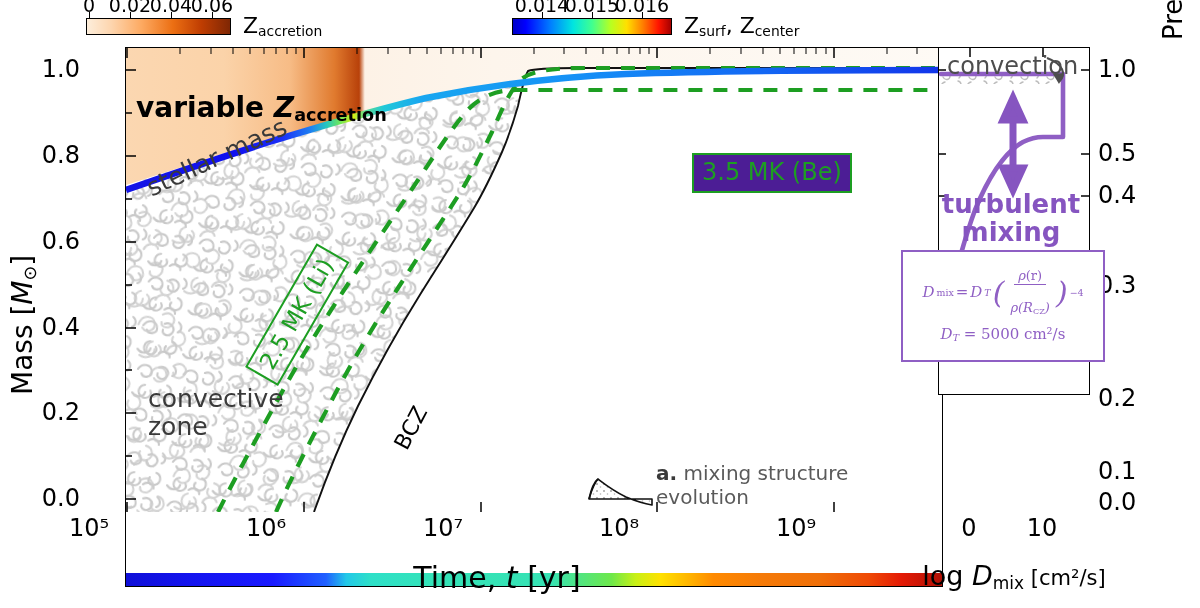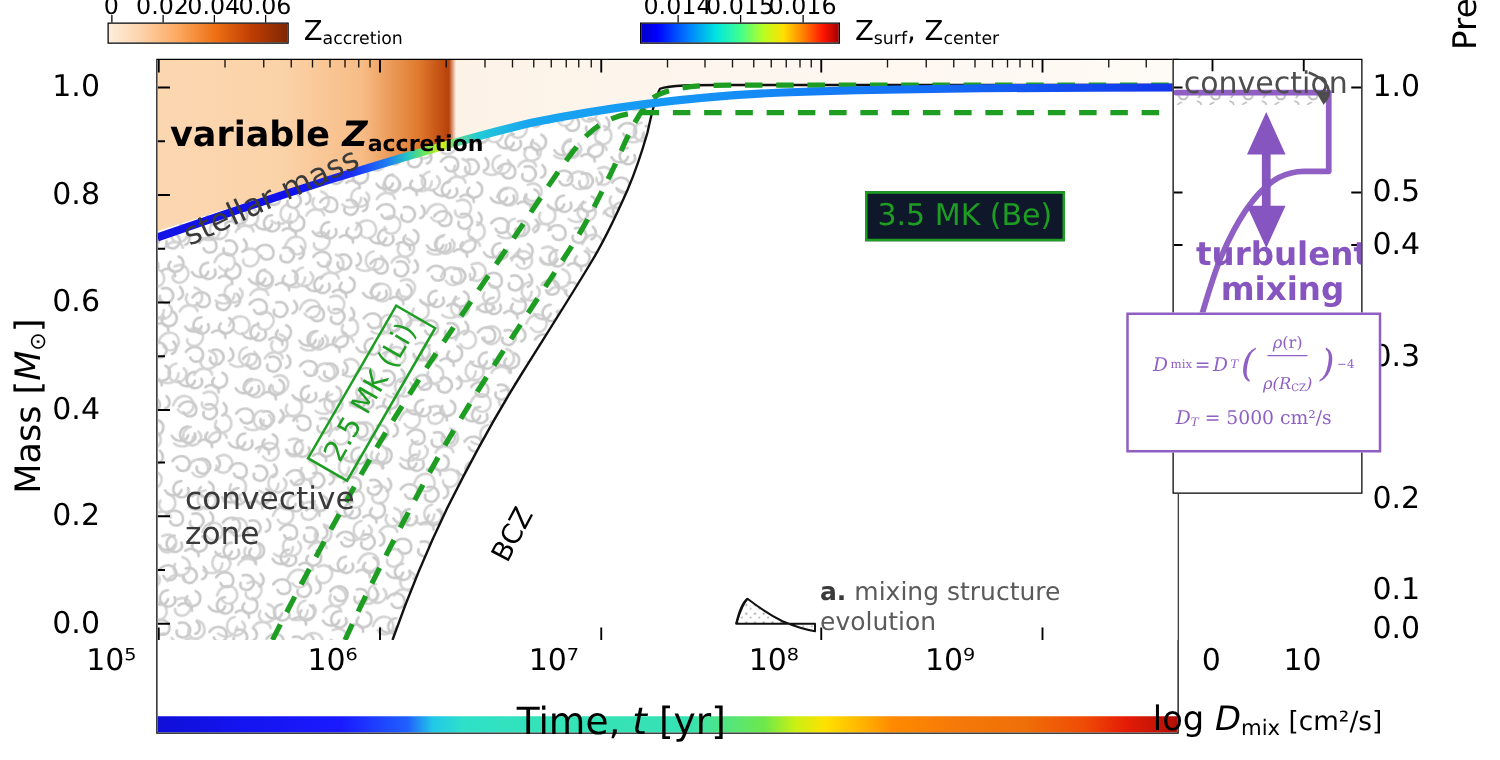--- a/index.html
+++ b/index.html
@@ -90,21 +90,21 @@
     left:722px; top:436px; font-size:20px; color:#5a5a5a; line-height:1.2;
     transform:translateX(-50%); text-align:left; width:210px;
   }
   .ann-panellabel-b {
     left:952px; top:436px; font-size:20px; color:#5a5a5a; line-height:1.2;
     text-align:left; width:140px;
   }
   .ann-panellabel-a b, .ann-panellabel-b b { color:#3a3a3a; }
   .gbox {
     position:absolute; border:2.4px solid #1d9e22; color:#1d9e22;
-    background:#0f172a; font-size:24px; padding:3px 8px 5px 8px; white-space:nowrap;
+    background:#4c1d95; font-size:24px; padding:3px 8px 5px 8px; white-space:nowrap;
   }
   .gbox-be { left:654px; top:152px; }
   .gbox-li {
     left:238px; top:318px; transform:rotate(-60deg); transform-origin:left bottom;
     font-size:23px; background:transparent;
   }
   .ann-turb {
     left:1013px; top:185px; transform:translateX(-50%);
     font-size:26px; font-weight:bold; color:#8655c0; text-align:center;
     line-height:1.08; white-space:pre-line;
@@ -386,21 +386,21 @@
   <div class="ticklab yl" style="left:80px; top:412px;">0.2</div>
   <div class="ticklab yl" style="left:80px; top:327px;">0.4</div>
   <div class="ticklab yl" style="left:80px; top:241px;">0.6</div>
   <div class="ticklab yl" style="left:80px; top:155px;">0.8</div>
   <div class="ticklab yl" style="left:80px; top:69px;">1.0</div>
 
   <div class="ticklab xb" style="left:89px; top:514px;">10⁵</div>
   <div class="ticklab xb" style="left:266px; top:514px;">10⁶</div>
   <div class="ticklab xb" style="left:443px; top:514px;">10⁷</div>
   <div class="ticklab xb" style="left:619px; top:514px;">10⁸</div>
-  <div class="ticklab xb" style="left:760px; top:514px;">10⁹</div>
+  <div class="ticklab xb" style="left:796px; top:514px;">10⁹</div>
 
   <div class="ylabel-left" style="left:6px; top:395px;">
     <span>Mass [</span><span style="font-style:italic;">M</span><span class="sub">⊙</span><span>]</span>
   </div>
 
   <div class="xlabel-a">
     <span>Time, </span><span style="font-style:italic;">t</span><span> [yr]</span>
   </div>
 
   <div class="panel" id="panelB">
@@ -453,21 +453,21 @@
         <line x1="0" y1="106" x2="7" y2="106"></line>
         <line x1="0" y1="148" x2="7" y2="148"></line>
         <line x1="0" y1="238" x2="7" y2="238"></line>
         <line x1="0" y1="351" x2="7" y2="351"></line>
         <line x1="0" y1="424" x2="7" y2="424"></line>
       </g>
     </svg>
 
     <div class="ann ann-convection" style="left:8px; top:4px;">convection</div>
 
-    <div class="ann ann-turb" style="left:72px; top:142px;margin-left:15px;">turbulent
+    <div class="ann ann-turb" style="left:72px; top:142px;">turbulent
 mixing</div>
 
   </div>
 
   <div class="eqbox">
     <div class="eq1">
       <span>D</span>
         <span class="sub roman">mix</span>
       <span class="roman">=</span>
       <span>D</span>

